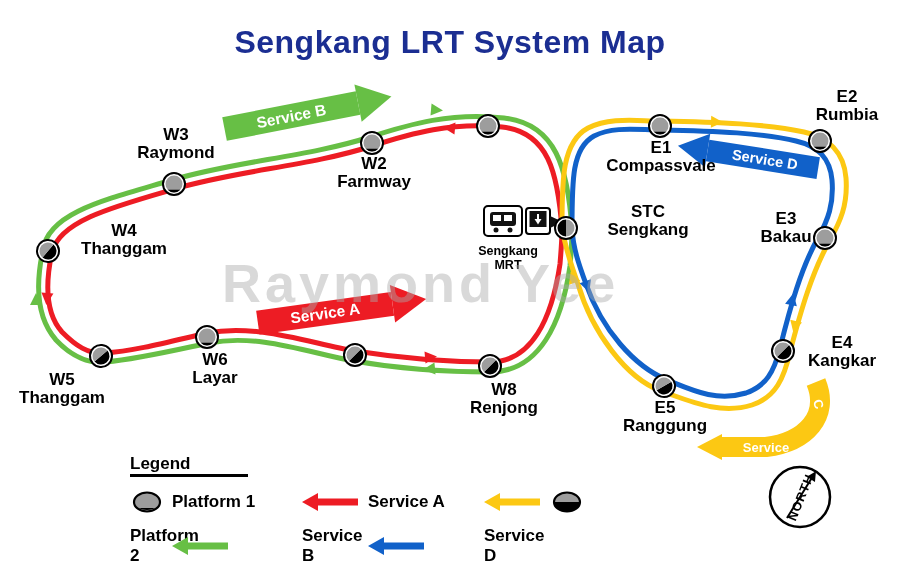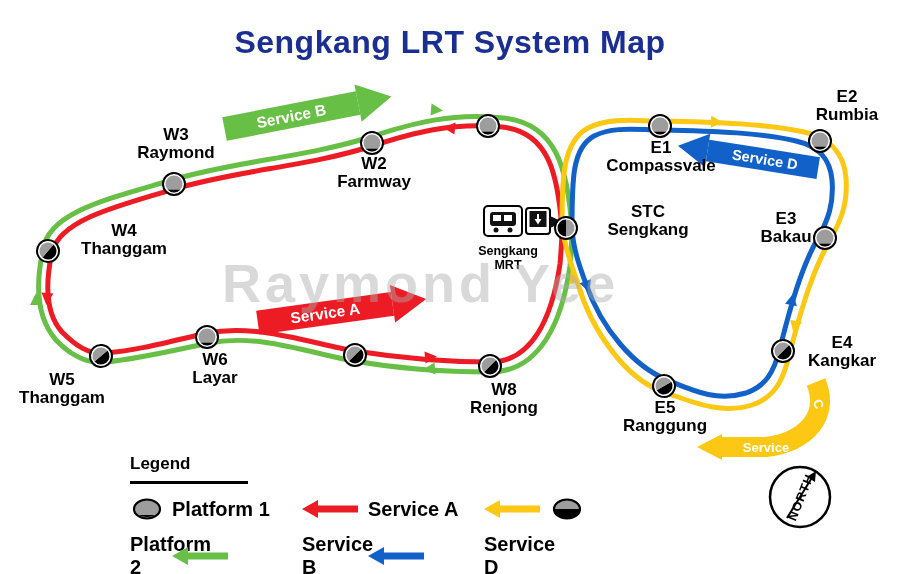--- a/index.html
+++ b/index.html
@@ -21,27 +21,27 @@
     position:absolute;left:508px;top:244px;transform:translateX(-50%);
     text-align:center;font-weight:bold;font-size:12.5px;line-height:1.15;white-space:nowrap;
   }
   #watermark{
     position:absolute;left:222px;top:252px;font-size:54px;font-weight:bold;
     color:rgba(170,170,170,0.45);letter-spacing:4px;white-space:nowrap;pointer-events:none;
   }
   #legend{position:absolute;left:130px;top:454px;}
   #legend-heading{
     font-size:17px;font-weight:bold;color:#000;width:118px;
-    border-bottom:3px solid #000;padding-bottom:7px;margin-bottom:13px;
+    border-bottom:3px solid #000;padding-bottom:0;margin-bottom:13px;
   }
   #legend-grid{
     display:grid;grid-template-columns:42px 130px 66px 116px 66px 116px;
     row-gap:12px;align-items:center;
   }
-  .legend-label{font-size:20px;font-weight:bold;color:#000;}
+  .legend-label{font-size:17px;font-weight:bold;color:#000;}
   .legend-cell{display:flex;align-items:center;}
 </style>
 </head>
 <body>
 
 <div id="stage">
 
   <div id="map-title">Sengkang LRT System Map</div>
 
   <svg id="map-svg" width="900" height="574" viewBox="0 0 900 574">

